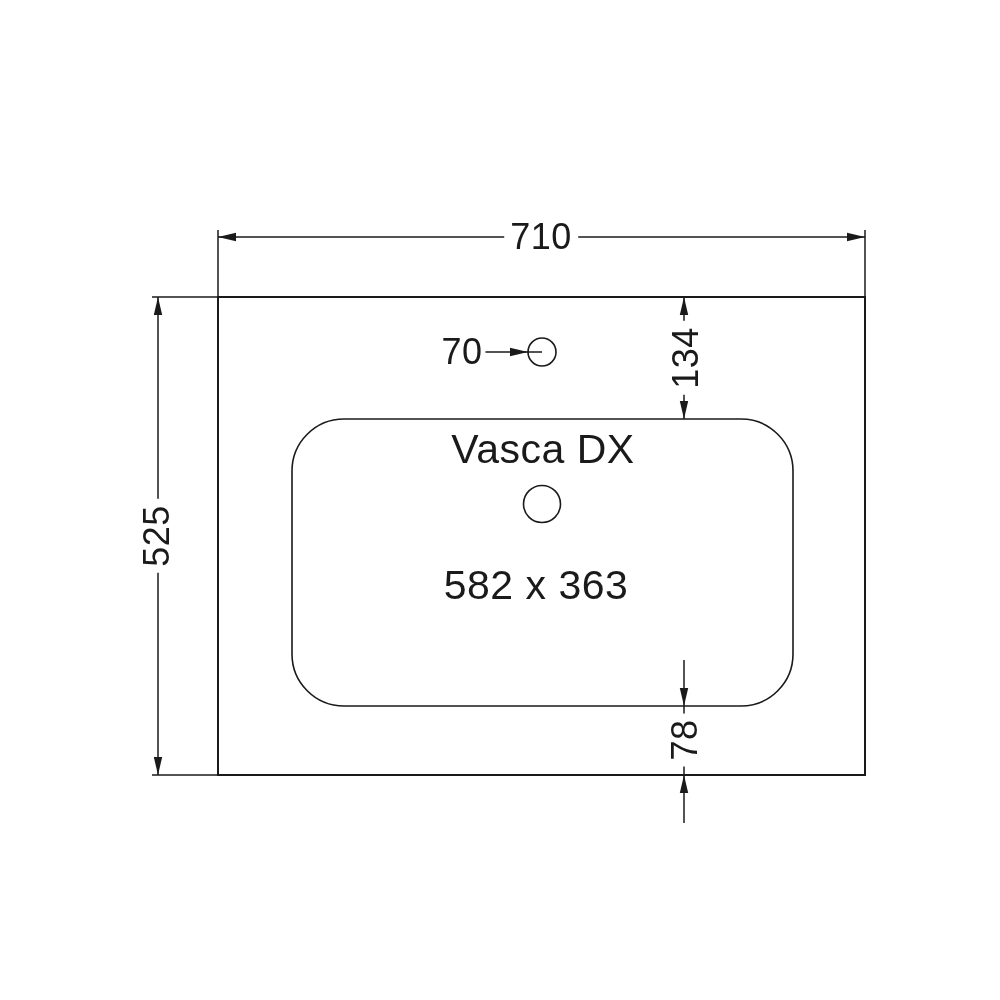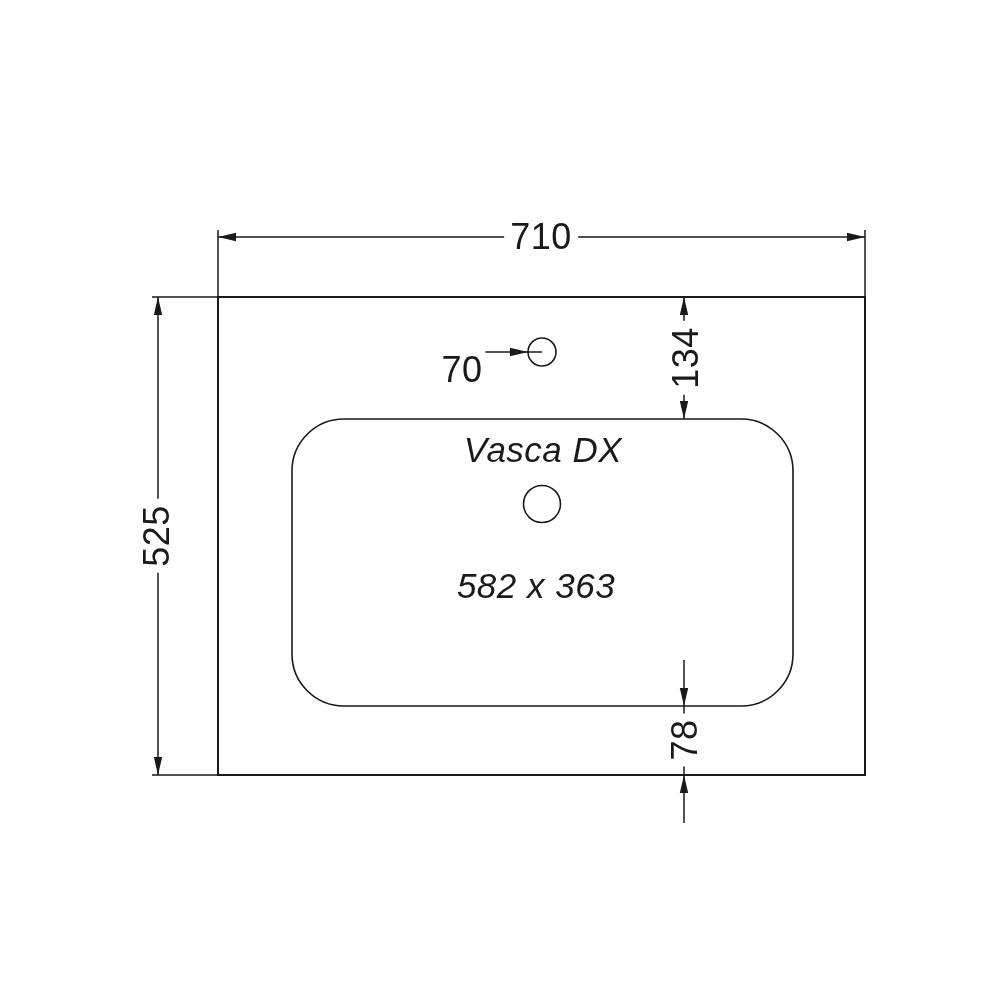--- a/index.html
+++ b/index.html
@@ -30,29 +30,28 @@
     padding: 1px 6px;
     white-space: nowrap;
     transform: translate(-50%, -50%);
     letter-spacing: 0.5px;
   }
   .dim-text.vertical {
     transform: translate(-50%, -50%) rotate(-90deg);
   }
   .label-text {
     position: absolute;
-    font-size: 35px;
+    font-size: 41px;
     line-height: 1;
     color: #1a1a1a;
     background: #ffffff;
     padding: 1px 4px;
     white-space: nowrap;
     transform: translate(-50%, -50%);
     letter-spacing: 0.5px;
-    font-style: italic;
   }
 </style>
 </head>
 <body>
 
 <div id="canvas">
 
   <svg id="drawing-svg" width="1000" height="1000" viewBox="0 0 1000 1000">
 
     <g fill="none" stroke-width="2" stroke="#1a1a1a">
@@ -94,19 +93,19 @@
   </svg>
 
   <div class="dim-text" style="left:541px; top:237px;">710</div>
 
   <div class="dim-text vertical" style="left:157px; top:536px;">525</div>
 
   <div class="dim-text vertical" style="left:686px; top:358px;">134</div>
 
   <div class="dim-text vertical" style="left:685px; top:740px;">78</div>
 
-  <div class="dim-text" style="left:462px; top:370px; padding:1px 3px;">70</div>
+  <div class="dim-text" style="left:462px; top:352px; padding:1px 3px;">70</div>
 
   <div class="label-text" style="left:543px; top:449px;">Vasca DX</div>
 
   <div class="label-text" style="left:536px; top:585px;">582 x 363</div>
 
 </div>
 
 </body></html>

